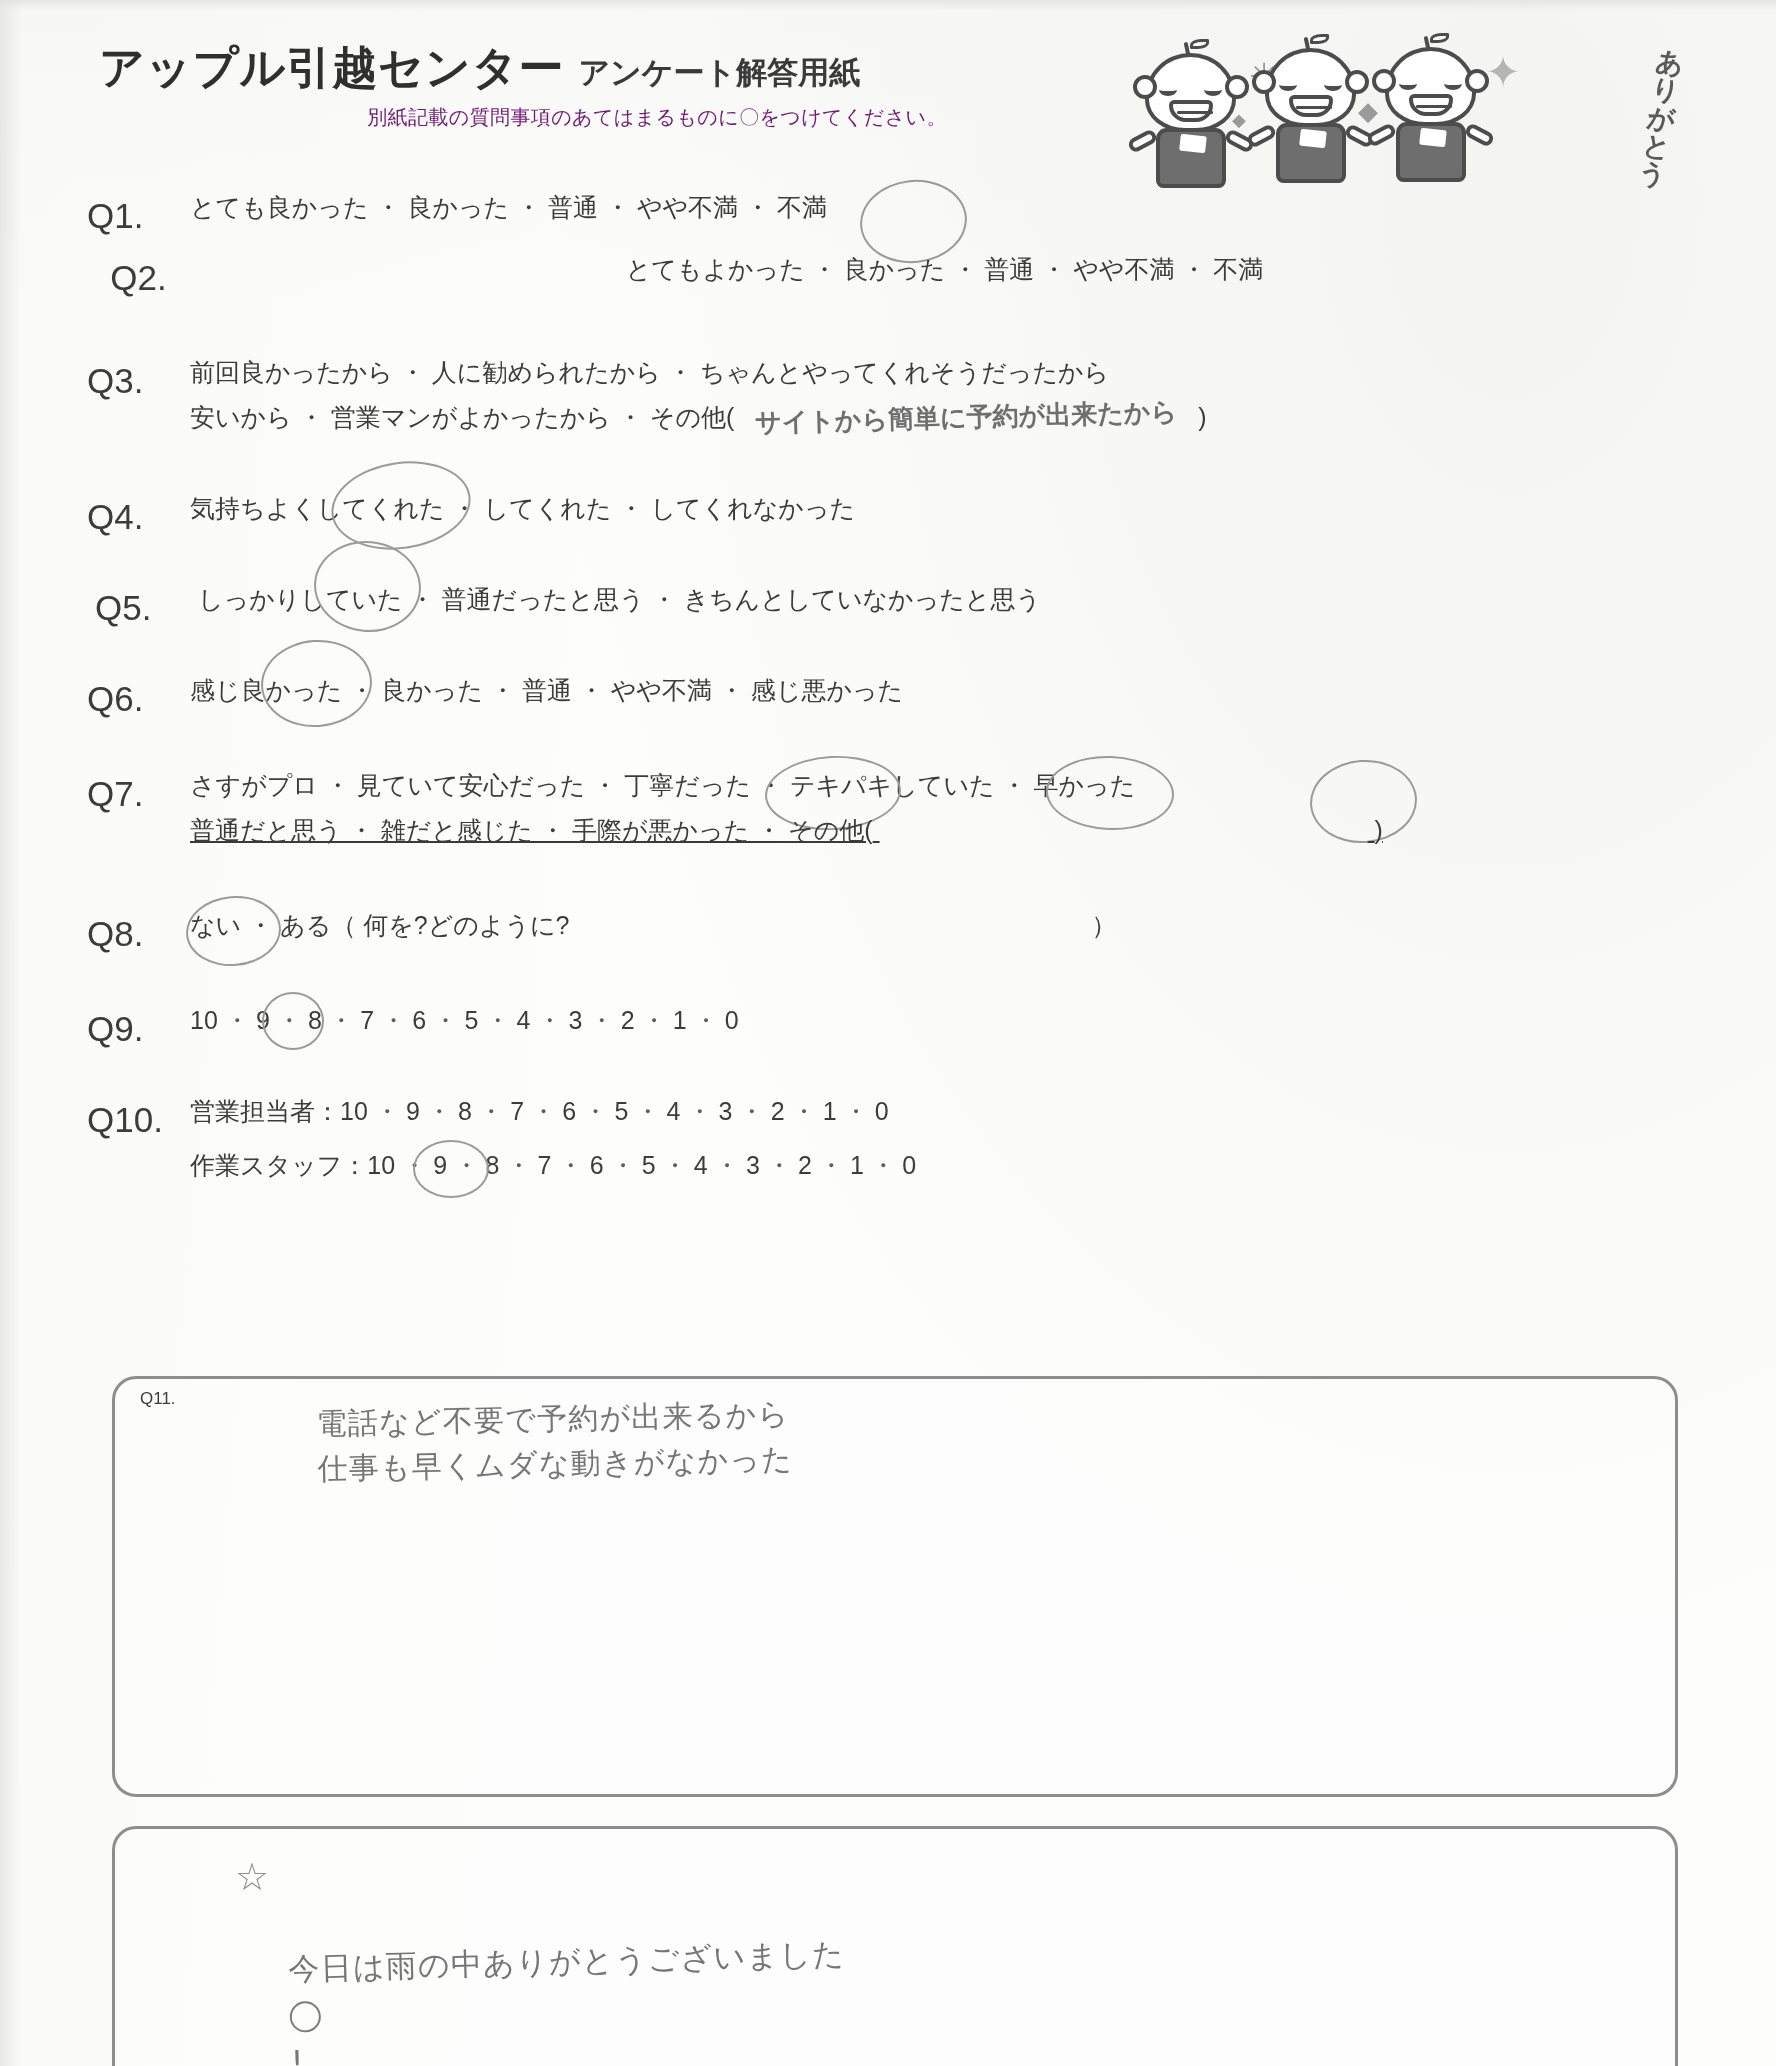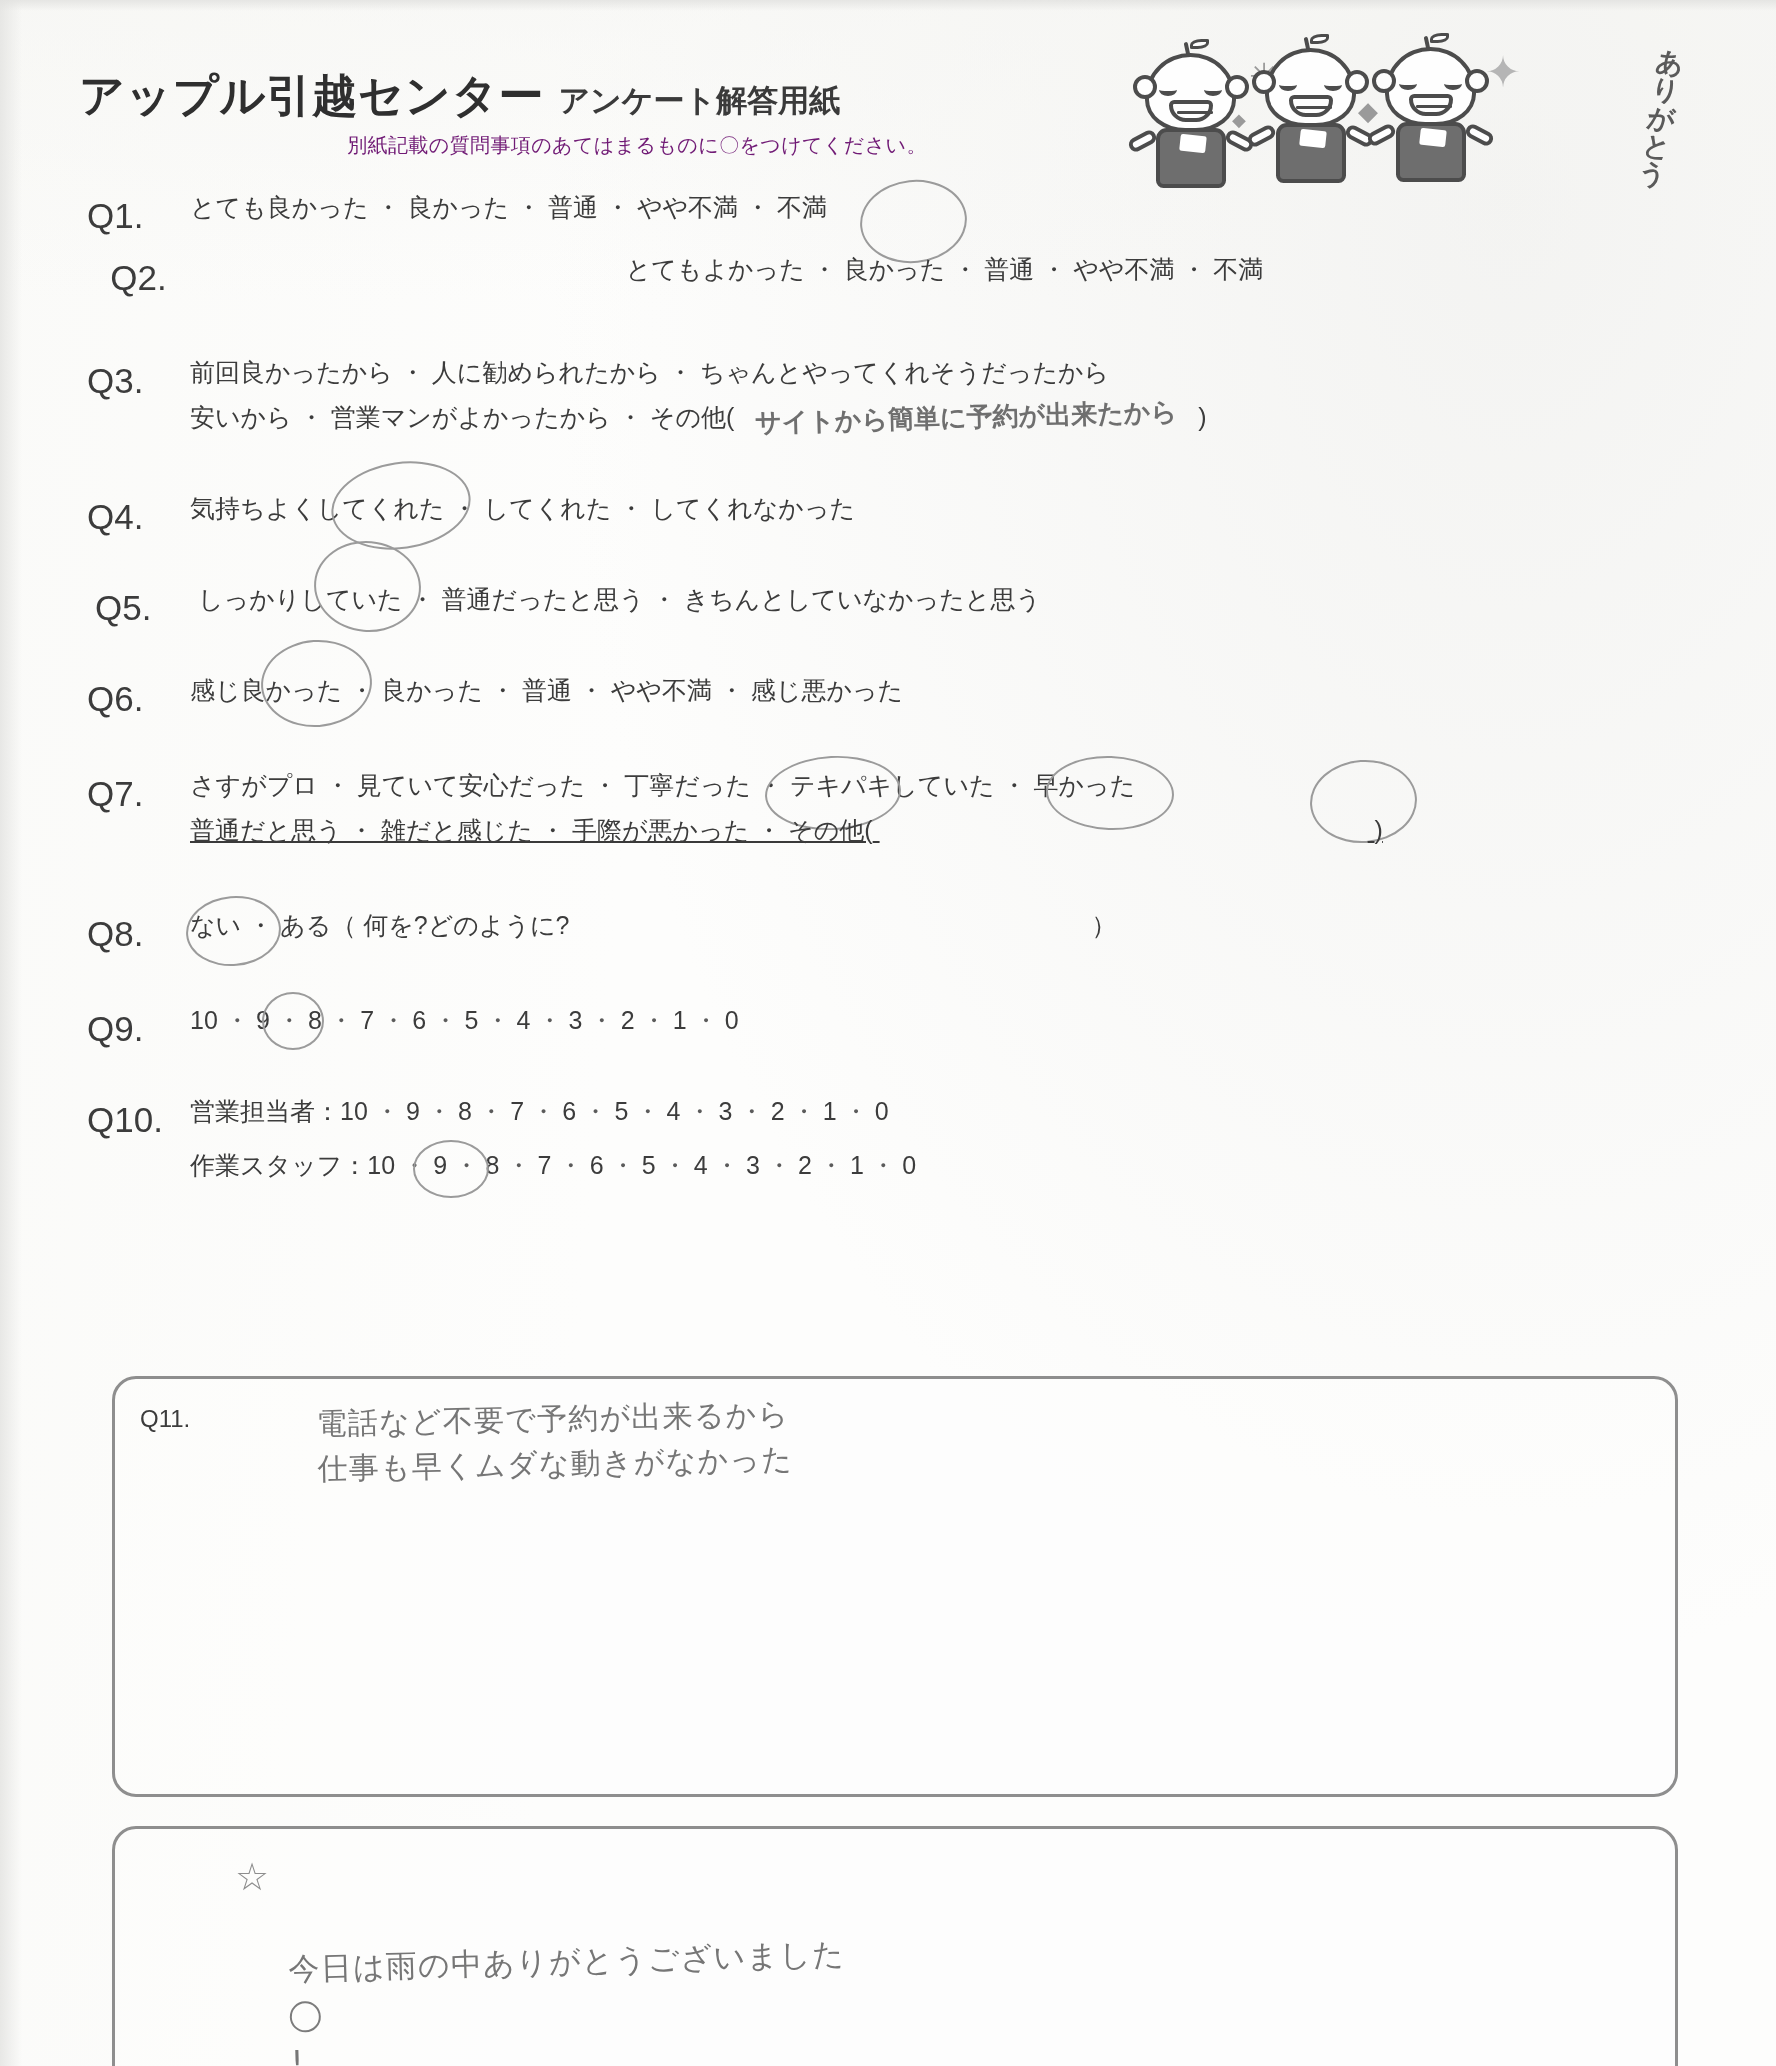--- a/index.html
+++ b/index.html
@@ -39,24 +39,23 @@
     position: absolute;
     left: 0; right: 0; top: 0;
     height: 10.7px;
     background: linear-gradient(180deg, rgba(225,225,223,0.8), rgba(255,255,255,0));
     pointer-events: none;
   }
 
   
   .header {
     position: absolute;
-    left: 79px;
+    left: 99px;
     top: 45px;
     width: 1116px;
-    margin-top: 28px;
   }
   .brand-line {
     display: flex;
     align-items: flex-end;
     gap: 14px;
   }
   .brand-title {
     font-size: 45px;
     font-weight: bold;
     letter-spacing: 0.8px;
@@ -281,22 +280,22 @@
   }
   .free-box-2 {
     left: 112px;
     top: 1826px;
     width: 1566px;
     height: 438px;
   }
   .q11-label {
     position: absolute;
     left: 25px;
-    top: 26px;
-    font-size: 24px;
+    top: 10px;
+    font-size: 17px;
     color: #3c3c3c;
     text-align: right;
   }
   .hand-answer {
     position: absolute;
     font-family: "DejaVu Sans", sans-serif;
     color: #767676;
     font-size: 30px;
     line-height: 1.5;
     letter-spacing: 1.2px;

